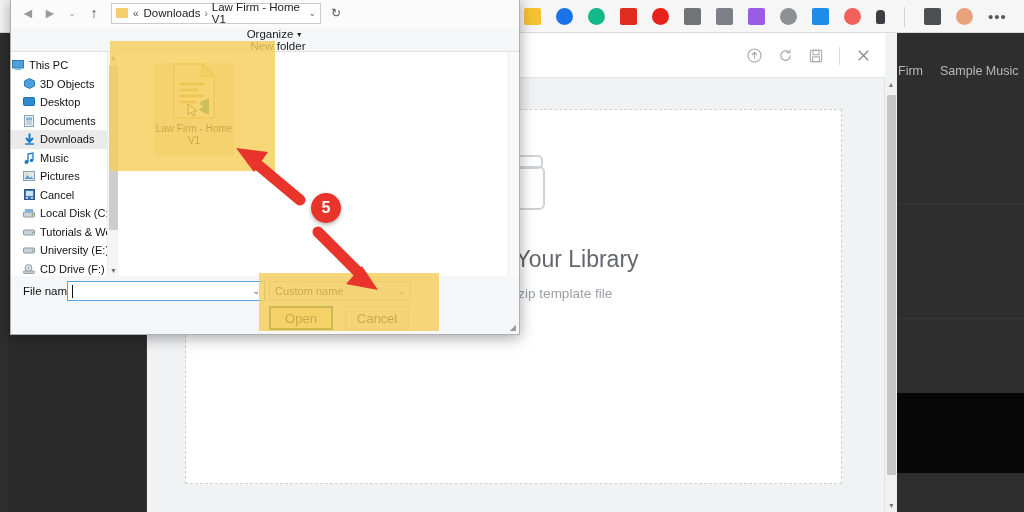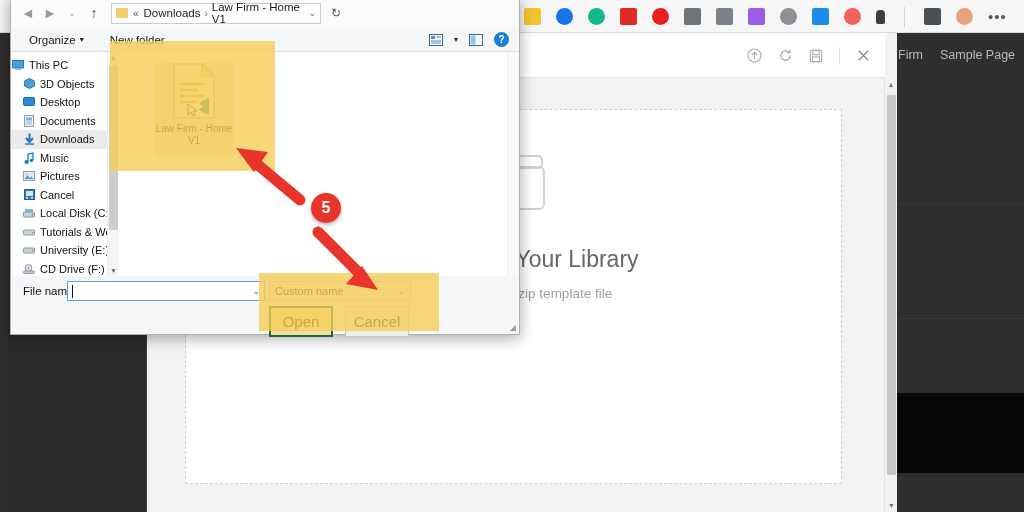--- a/index.html
+++ b/index.html
@@ -88,21 +88,21 @@
 
   
   .pg-scroll {
     position: absolute; left: 884px; top: 45px; width: 13px; height: 434px;
     background: #f1f1f1; border-left: 1px solid #e2e2e2;
   }
   .pg-scroll .arrow { height: 13px; color: #7a7a7a; font-size: 7px; text-align: center; line-height: 13px; }
   .pg-thumb { position: absolute; left: 2px; top: 17px; width: 9px; height: 380px; background: #c6c6c6; border-radius: 1px; }
 
   
-  .bg-nav { position: absolute; top: 48px; color: #b9b9b9; font-size: 12.5px; }
+  .bg-nav { position: absolute; top: 64px; color: #b9b9b9; font-size: 12.5px; }
 
   
   .dialog {
     position: absolute; left: 10px; top: -3px; width: 510px; height: 338px;
     background: #ffffff; border: 1px solid #b0b0b0;
     box-shadow: 0 3px 14px rgba(0,0,0,.35);
   }
   .dlg-navbar {
     position: absolute; left: 0; top: 0; width: 508px; height: 30px;
     background: #fbfbfb; display: flex; align-items: center;
@@ -120,21 +120,21 @@
   .refresh-btn { width: 22px; text-align: center; color: #555; font-size: 12px; margin-left: 4px; }
   .search-box {
     margin-left: 5px; width: 187px; height: 21px; background: #fff;
     border: 1px solid #cccccc; display: flex; align-items: center; padding: 0 5px;
     font-size: 11.5px; color: #6d6d6d; gap: 6px;
   }
 
   .dlg-cmdbar {
     position: absolute; left: 0; top: 30px; width: 508px; height: 24px;
     background: #f5f6f7; border-bottom: 1px solid #e0e0e0;
-    display: flex; align-items: center; font-size: 11.5px; color: #1c1c1c;
+    display: flex; align-items: center; font-size: 11.5px; color: #1c1c1c; flex-direction: column;
   }
   .cmd-item { margin-left: 18px; display: flex; align-items: center; gap: 4px; }
   .cmd-right { margin-left: auto; margin-right: 10px; display: flex; align-items: center; gap: 11px; }
   .helpdot {
     width: 15px; height: 15px; border-radius: 50%; background: #1c7fd6; color: #fff;
     font-size: 10px; font-weight: bold; display:flex; align-items:center; justify-content:center;
   }
 
   .dlg-body { position: absolute; left: 0; top: 54px; width: 508px; height: 224px; background: #fff; display: flex; }
   .dlg-tree {
@@ -173,22 +173,22 @@
   }
   .fn-caret { width: 1px; height: 13px; background: #111; }
   .fn-drop { margin-left: auto; color: #5a5a5a; font-size: 9px; }
   .type-drop {
     position: absolute; left: 258px; top: 5px; width: 142px; height: 20px;
     background: #eceef0; border: 1px solid #c8c8c8;
     display: flex; align-items: center; padding: 0 5px; font-size: 11px; color: #111;
   }
   .type-drop .cv { margin-left: auto; color: #4a4a4a; font-size: 9px; }
   .btn {
-    position: absolute; top: 30px; width: 64px; height: 31px;
-    font-size: 15px; color: #111; display: flex; align-items: center; justify-content: center;
+    position: absolute; top: 30px; width: 64px; height: 24px;
+    font-size: 13px; color: #111; display: flex; align-items: center; justify-content: center;
     background: #eceef0; border: 1px solid #c8c8c8; cursor: pointer;
   }
   .btn.open { left: 258px; border: 2px solid #1c6b35; background: #f0e0a8; }
   .btn.cancel { left: 334px; }
   .grip { position: absolute; right: 3px; bottom: 2px; color: #9a9a9a; font-size: 8px; }
 
   
   .hl { position: absolute; background: rgba(246,205,87,.80); pointer-events: none; }
 
   
@@ -297,21 +297,21 @@
     </div>
 
     <div class="pg-scroll">
       <div class="arrow">▲</div>
       <div class="pg-thumb"></div>
       <div class="arrow" style="position:absolute;bottom:0;left:0;width:13px">▼</div>
     </div>
   </div>
 
   <div class="bg-nav" style="left:898px">Firm</div>
-  <div class="bg-nav" style="left:940px">Sample Page</div>
+  <div class="bg-nav" style="left:940px">Sample Music</div>
 
   <div class="dialog">
 
     <div class="dlg-navbar">
       <div class="nav-btn" style="margin-left:6px">◄</div>
       <div class="nav-btn">►</div>
       <div class="nav-btn" style="font-size:9px">⌄</div>
       <div class="nav-btn on">↑</div>
 
       <div class="crumb-box">

